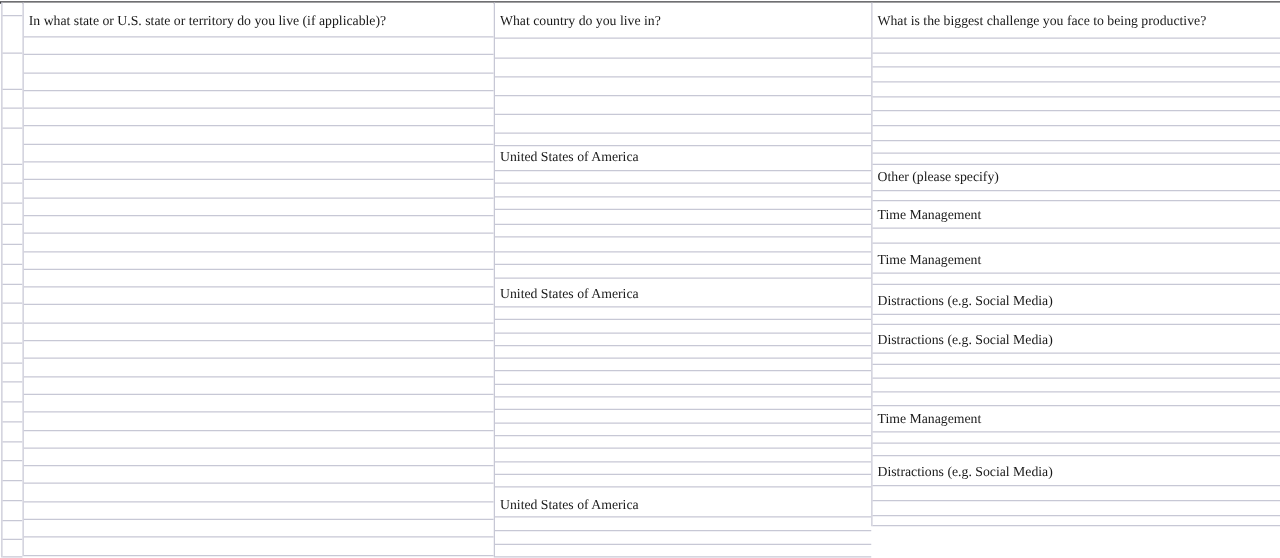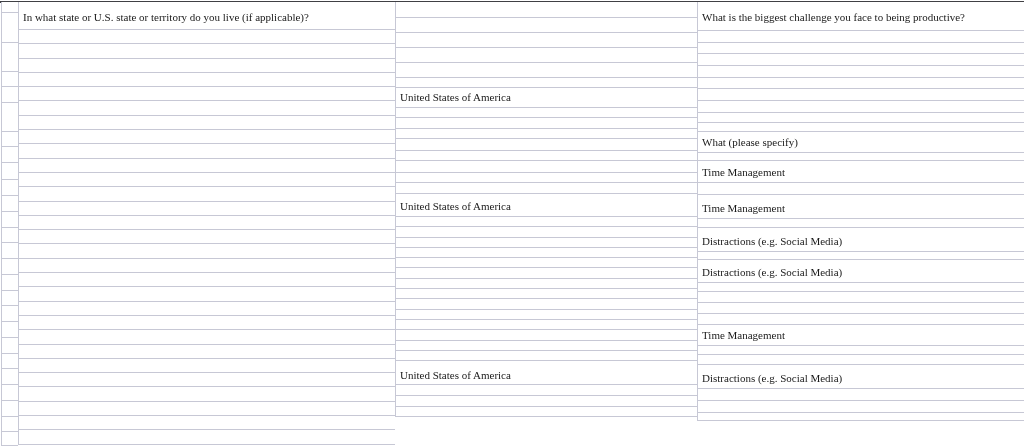--- a/index.html
+++ b/index.html
@@ -109,20 +109,23 @@
       <div class="cell" style="height: 14.3px;"></div>
       <div class="cell" style="height: 14.3px;"></div>
       <div class="cell" style="height: 14.3px;"></div>
       <div class="cell" style="height: 14.3px;"></div>
       <div class="cell" style="height: 14.3px;"></div>
       <div class="cell" style="height: 14.3px;"></div>
       <div class="cell" style="height: 14.3px;"></div>
     </div>
 
   <div class="col" id="col-country">
+    <div class="cell header">
+      <span>What country do you live in?</span>
+    </div>
   <div class="cell" style="height: 16px;"></div>
       <div class="cell" style="height: 15px;"></div>
       <div class="cell" style="height: 15px;"></div>
       <div class="cell" style="height: 15px;"></div>
       <div class="cell" style="height: 15px;"></div>
       <div class="cell" style="height: 10px;"></div>
       <div class="cell" style="height: 20px;">
         <span>United States of America</span>
       </div>
       <div class="cell" style="height: 10px;"></div>
@@ -165,21 +168,21 @@
   <div class="cell" style="height: 11.7px;"></div>
       <div class="cell" style="height: 11.7px;"></div>
       <div class="cell" style="height: 11.7px;"></div>
       <div class="cell" style="height: 11.7px;"></div>
       <div class="cell" style="height: 11.7px;"></div>
       <div class="cell" style="height: 11.7px;"></div>
       <div class="cell" style="height: 11.7px;"></div>
       <div class="cell" style="height: 10px;"></div>
       <div class="cell" style="height: 9px;"></div>
       <div class="cell" style="height: 21px;">
-        <span>What (please specify)</span>
+        <span>Other (please specify)</span>
       </div>
       <div class="cell" style="height: 8px;"></div>
       <div class="cell" style="height: 22px;">
         <span>Time Management</span>
       </div>
       <div class="cell" style="height: 12px;"></div>
       <div class="cell" style="height: 24px;">
         <span>Time Management</span>
       </div>
       <div class="cell" style="height: 9px;"></div>

